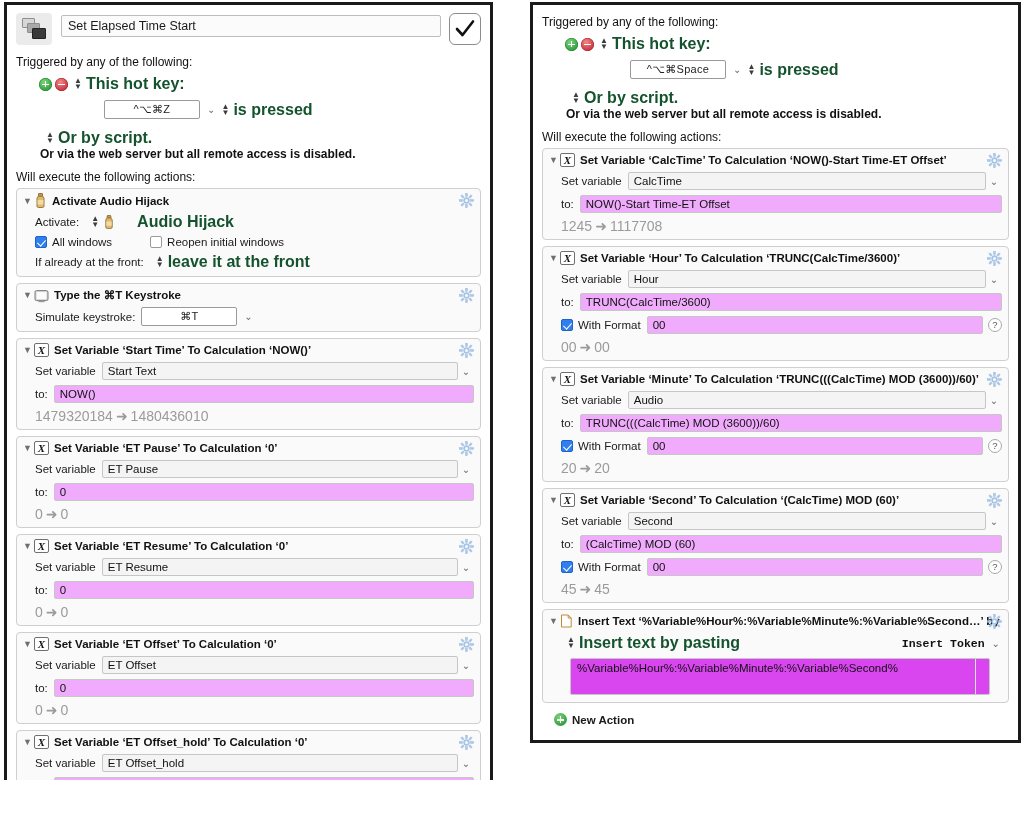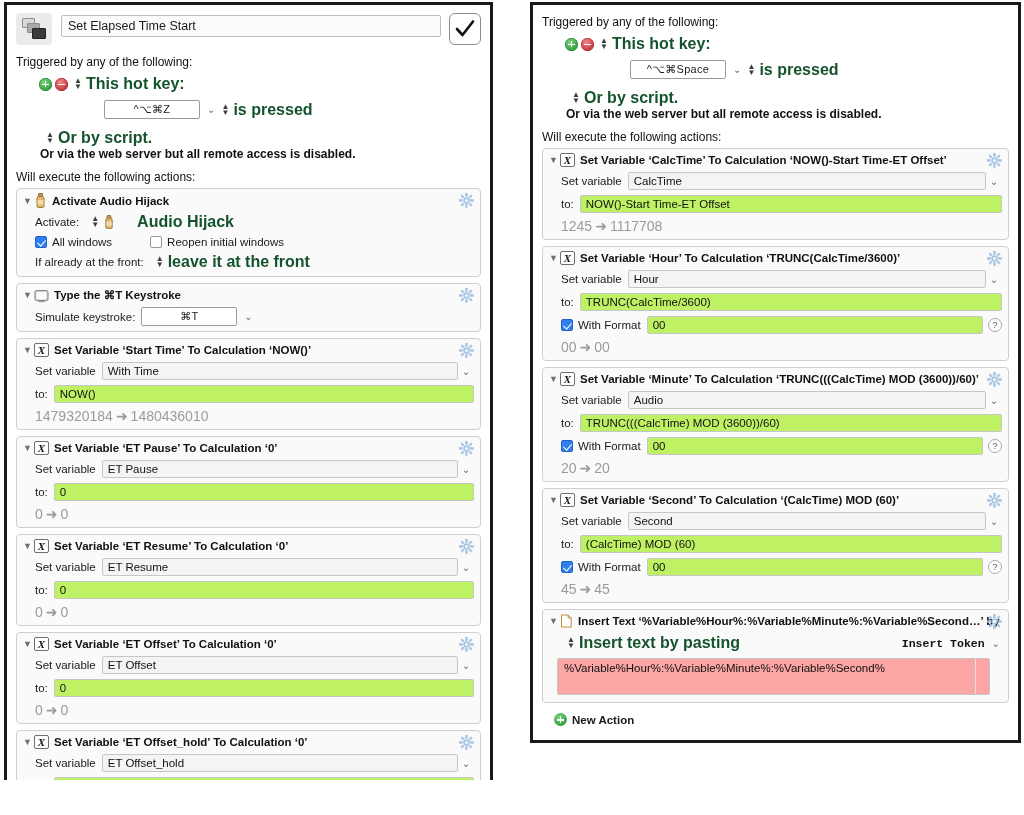--- a/index.html
+++ b/index.html
@@ -124,21 +124,21 @@
     position: absolute; right: 6px; top: 4px;
     width: 15px; height: 15px;
   }
 
   .sub-row { display:flex; align-items:center; margin-top: 5px; padding-left: 12px; }
   .sub-lbl { font-size: 11.5px; color: #1a1a1a; margin-right: 6px; white-space:nowrap; }
   .field {
     flex: 1 1 auto;
     height: 18px;
     border: 1px solid #c6c6c6;
-    background: #bef264;
+    background: #f0abfc;
     border-radius: 2px;
     font-size: 11.5px;
     line-height: 16px;
     color: #111;
     padding: 0 5px;
     white-space: nowrap; overflow: hidden;
   }
   .field.grey { background: #f4f4f4; }
   .field-chev { width: 16px; text-align:center; color:#6b6b6b; font-size:10px; flex:0 0 auto; }
   .result { font-size: 14px; color: #9b9b9b; padding-left: 12px; margin-top: 5px; }
@@ -181,22 +181,22 @@
     font-family: "Liberation Serif", serif; font-style: italic; font-weight: 700;
     font-size: 11px; line-height: 12px; text-align:center; color:#111;
   }
   .ic-bottle {
     width: 13px; height: 15px;
   }
   .ic-screen { width: 15px; height: 13px; }
   .ic-doc { width: 13px; height: 14px; }
 
   .textarea {
-    border: 1px solid #c6c6c6; background:#fca5a5; border-radius:2px;
-    margin: 6px 12px 2px 8px;
+    border: 1px solid #c6c6c6; background:#d946ef; border-radius:2px;
+    margin: 6px 12px 2px 21px;
     height: 37px; position: relative;
     font-size: 11.5px; color:#111; padding: 3px 6px;
     overflow:hidden; white-space: nowrap;
   }
   .textarea .divider { position:absolute; right: 13px; top:0; bottom:0; width:1px; background:#e2e2e2; }
   .tok-row { display:flex; align-items:center; justify-content:space-between; margin-top: 6px; padding-left: 12px; padding-right: 2px;}
   .tok-right { font-size: 11.5px; font-weight:600; color:#111;font-family:Liberation Mono, monospace; }
 </style>
 </head>
 <body>
@@ -376,21 +376,21 @@
                     <rect x="7" y="12.3" width="2" height="3.4" transform="rotate(45 8 8)"></rect>
                     <rect x="0.3" y="7" width="3.4" height="2" transform="rotate(45 8 8)"></rect>
                     <rect x="12.3" y="7" width="3.4" height="2" transform="rotate(45 8 8)"></rect>
                   </g>
                   <circle cx="8" cy="8" r="1.6" fill="#fafafa"></circle>
                 </svg>
             </span>
           </div>
           <div class="sub-row">
             <span class="sub-lbl">Set variable</span>
-            <span class="field grey">With Time</span>
+            <span class="field grey">Start Text</span>
             <span class="field-chev">⌄</span>
           </div>
           <div class="sub-row">
             <span class="sub-lbl">to:</span>
             <span class="field">NOW()</span>
           </div>
           <div class="result">
             <span>1479320184</span><span class="arr">➜</span><span>1480436010</span>
           </div>
         </div>

